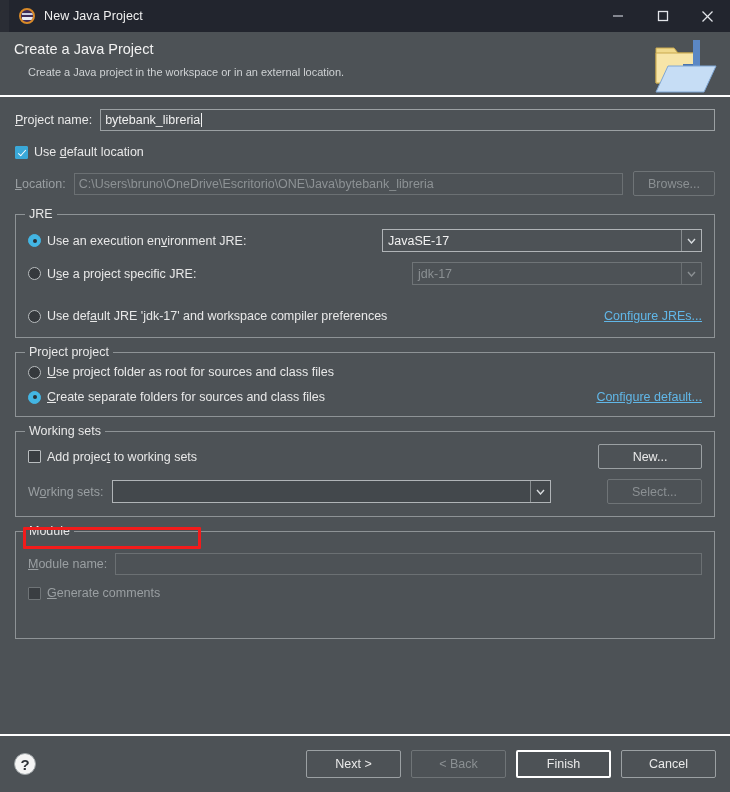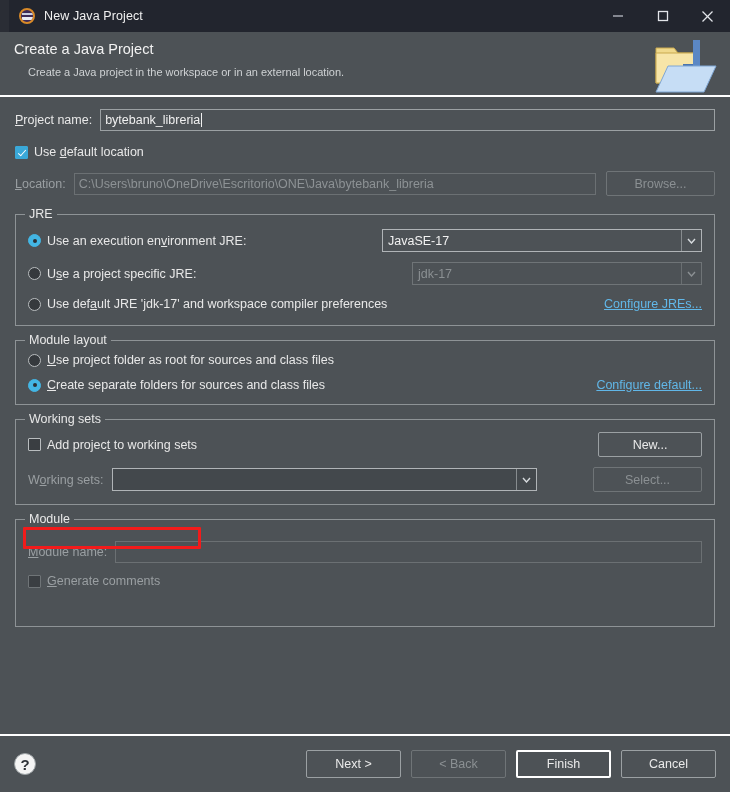--- a/index.html
+++ b/index.html
@@ -334,21 +334,21 @@
   <div class="row" style="margin-top:14px;">
     <span class="cbox checked"></span>
     <span class="lbl">Use <u class="acc">d</u>efault location</span>
   </div>
 
   <div class="row" style="margin-top:12px;">
     <span class="lbl dim"><u class="acc">L</u>ocation:</span>
     <div class="tinput disabled" style="flex:1; margin-left:8px; margin-right:10px;">
       <span>C:\Users\bruno\OneDrive\Escritorio\ONE\Java\bytebank_libreria</span>
     </div>
-    <div class="btn disabled" style="width:109px;">
+    <div class="btn disabled" style="width:82px;">
       <span>Browse...</span>
     </div>
   </div>
 
   <div class="group" style="margin-top:18px; padding-bottom:14px;">
     <span class="gtitle">JRE</span>
 
     <div class="row" style="margin-top:4px;">
       <span class="radio sel"></span>
       <span class="lbl">Use an execution en<u class="acc">v</u>ironment JRE:</span>
@@ -368,29 +368,29 @@
       <div class="combo disabled" style="width:290px; margin-left:auto;gap:48px;">
         <span class="cval">jdk-17</span>
         <span class="arrow">
           <svg width="9" height="6" viewBox="0 0 9 6">
               <path d="M1 1 L4.5 5 L8 1" fill="none" stroke="#8b9093" stroke-width="1.4"></path>
             </svg>
         </span>
       </div>
     </div>
 
-    <div class="row" style="margin-top:12px;align-items:flex-end;">
+    <div class="row" style="margin-top:24px;align-items:flex-end;">
       <span class="radio"></span>
       <span class="lbl">Use def<u class="acc">a</u>ult JRE 'jdk-17' and workspace compiler preferences</span>
       <a class="link" style="margin-left:auto;">Configure JREs...</a>
     </div>
   </div>
 
   <div class="group">
-    <span class="gtitle">Module layout</span>
+    <span class="gtitle">Project project</span>
 
     <div class="row" style="margin-top:2px;">
       <span class="radio"></span>
       <span class="lbl"><u class="acc">U</u>se project folder as root for sources and class files</span>
     </div>
 
     <div class="row" style="margin-top:11px;">
       <span class="radio sel"></span>
       <span class="lbl"><u class="acc">C</u>reate separate folders for sources and class files</span>
       <a class="link" style="margin-left:auto;">Configure default...</a>
@@ -411,21 +411,21 @@
     <div class="row" style="margin-top:10px;">
       <span class="lbl dim">W<u class="acc">o</u>rking sets:</span>
       <div class="combo" style="flex:1; margin-left:8px; margin-right:10px; background:#43484c;">
         <span class="cval"></span>
         <span class="arrow">
           <svg width="9" height="6" viewBox="0 0 9 6">
               <path d="M1 1 L4.5 5 L8 1" fill="none" stroke="#d7dbde" stroke-width="1.4"></path>
             </svg>
         </span>
       </div>
-      <div class="btn disabled" style="width:109px;margin-left:46px;">
+      <div class="btn disabled" style="width:95px;margin-left:46px;">
         <span>Select...</span>
       </div>
     </div>
   </div>
 
   <div class="group" style="height:108px;">
     <span class="gtitle">Module</span>
 
 
     <div class="row" style="margin-top:11px;">

